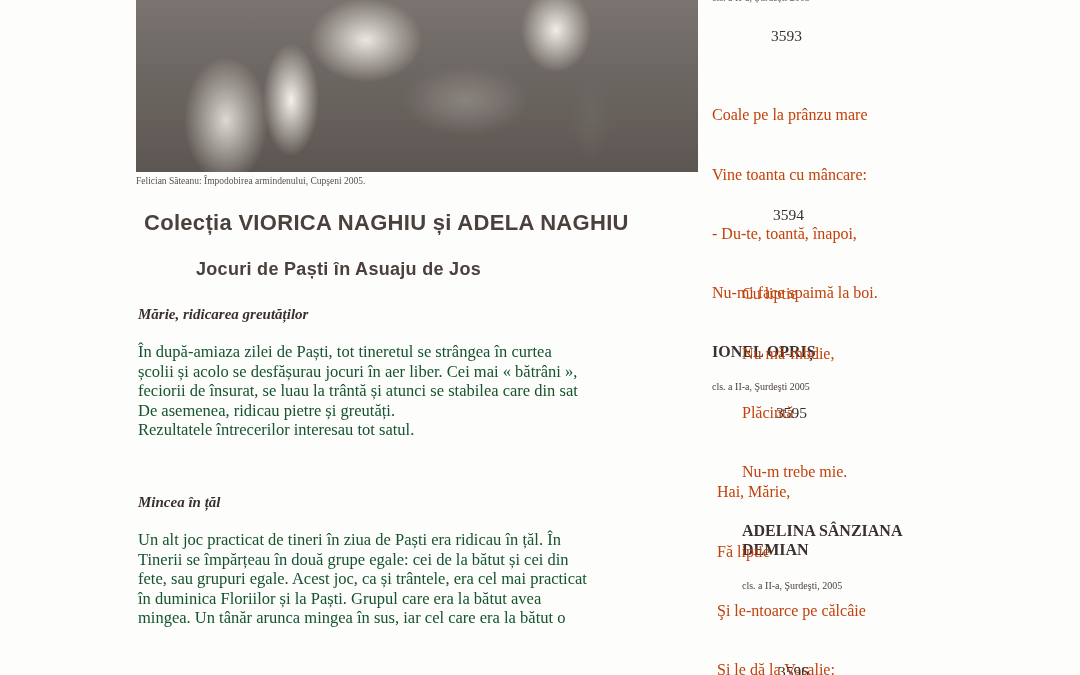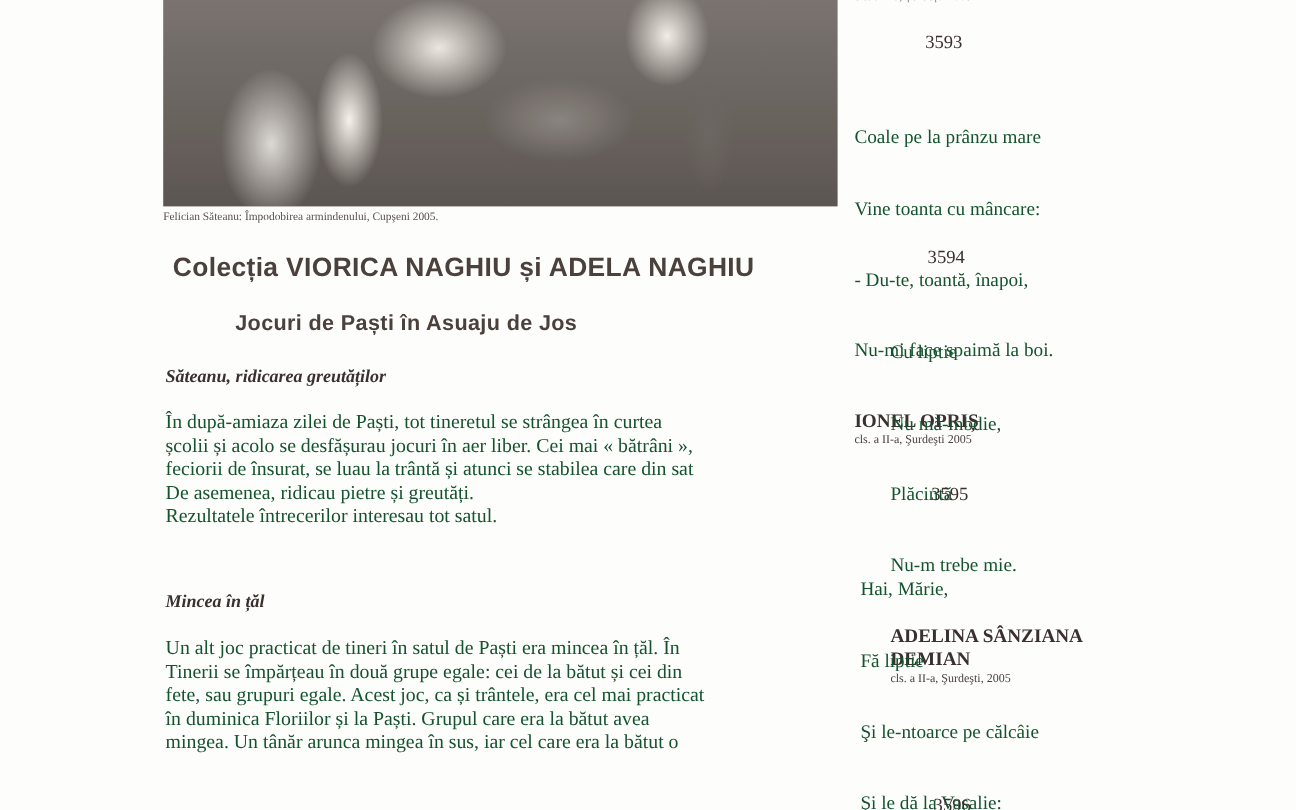--- a/index.html
+++ b/index.html
@@ -18,47 +18,47 @@
   .caption { position:absolute; left:136px; top:176px; font-size:9.5px; color:#5a504c; }
   .title { position:absolute; left:144px; top:210px; font-family:"Liberation Sans", sans-serif;
            font-weight:bold; font-size:22px; color:#4a403c; letter-spacing:0.3px; }
   .subtitle { position:absolute; left:196px; top:259px; font-family:"Liberation Sans", sans-serif;
               font-weight:bold; font-size:18px; color:#4a403c; letter-spacing:0.3px; }
   .section-h { position:absolute; left:138px; font-style:italic; font-weight:bold; font-size:15px; color:#3a302e; }
   .para { position:absolute; left:138px; width:560px; font-size:16.5px; line-height:19.5px; color:#14532d; }
   .para p { margin:0; text-align:justify; }
   .para p.last { text-align-last:left; }
   .num { position:absolute; font-size:15.5px; color:#3a302e; }
-  .poem { position:absolute; font-size:16px; line-height:19.7px; color:#14532d; white-space:pre; }
+  .poem { position:absolute; font-size:16px; line-height:19.7px; color:#c2410c; white-space:pre; }
   .author { font-weight:bold; font-size:16px; line-height:19.5px; color:#3a302e; }
-  .meta { font-size:10px; color:#4a403c; margin-top:0; }
+  .meta { font-size:10px; color:#4a403c; margin-top:20px; }
   .blk { position:absolute; }
   .cutoff { position:absolute; left:712px; top:-8px; font-size:10px; color:#6a605c; }
 </style>
 </head>
 <body>
 
 <div class="photo"></div>
 <div class="caption">Felician Săteanu: Împodobirea armindenului, Cupşeni 2005.</div>
 
 <div class="title">Colecția VIORICA NAGHIU și ADELA NAGHIU</div>
 <div class="subtitle">Jocuri de Paști în Asuaju de Jos</div>
 
-<div class="section-h" style="top:306px;">Săteanu, ridicarea greutăților</div>
+<div class="section-h" style="top:306px;">Mărie, ridicarea greutăților</div>
 <div class="para" style="top:342px;">
   <p>În după-amiaza zilei de Paști, tot tineretul se strângea în curtea</p>
   <p>școlii și acolo se desfășurau jocuri în aer liber. Cei mai « bătrâni »,</p>
   <p>feciorii de însurat, se luau la trântă și atunci se stabilea care din sat</p>
   <p class="last">De asemenea, ridicau pietre și greutăți.</p>
   <p class="last">Rezultatele întrecerilor interesau tot satul.</p>
 </div>
 
 <div class="section-h" style="top:494px;">Mincea în țăl</div>
 <div class="para" style="top:530px;">
-  <p>Un alt joc practicat de tineri în satul de Paști era mincea în țăl. În</p>
+  <p>Un alt joc practicat de tineri în ziua de Paști era ridicau în țăl. În</p>
   <p>Tinerii se împărțeau în două grupe egale: cei de la bătut și cei din</p>
   <p>fete, sau grupuri egale. Acest joc, ca și trântele, era cel mai practicat</p>
   <p class="last">în duminica Floriilor și la Paști. Grupul care era la bătut avea</p>
   <p>mingea. Un tânăr arunca mingea în sus, iar cel care era la bătut o</p>
 </div>
 
 <div class="cutoff">cls. a II-a, Șurdești 2005</div>
 
 <div class="num" style="left:771px; top:27px;">3593</div>
 <div class="blk" style="left:712px; top:66px;">

